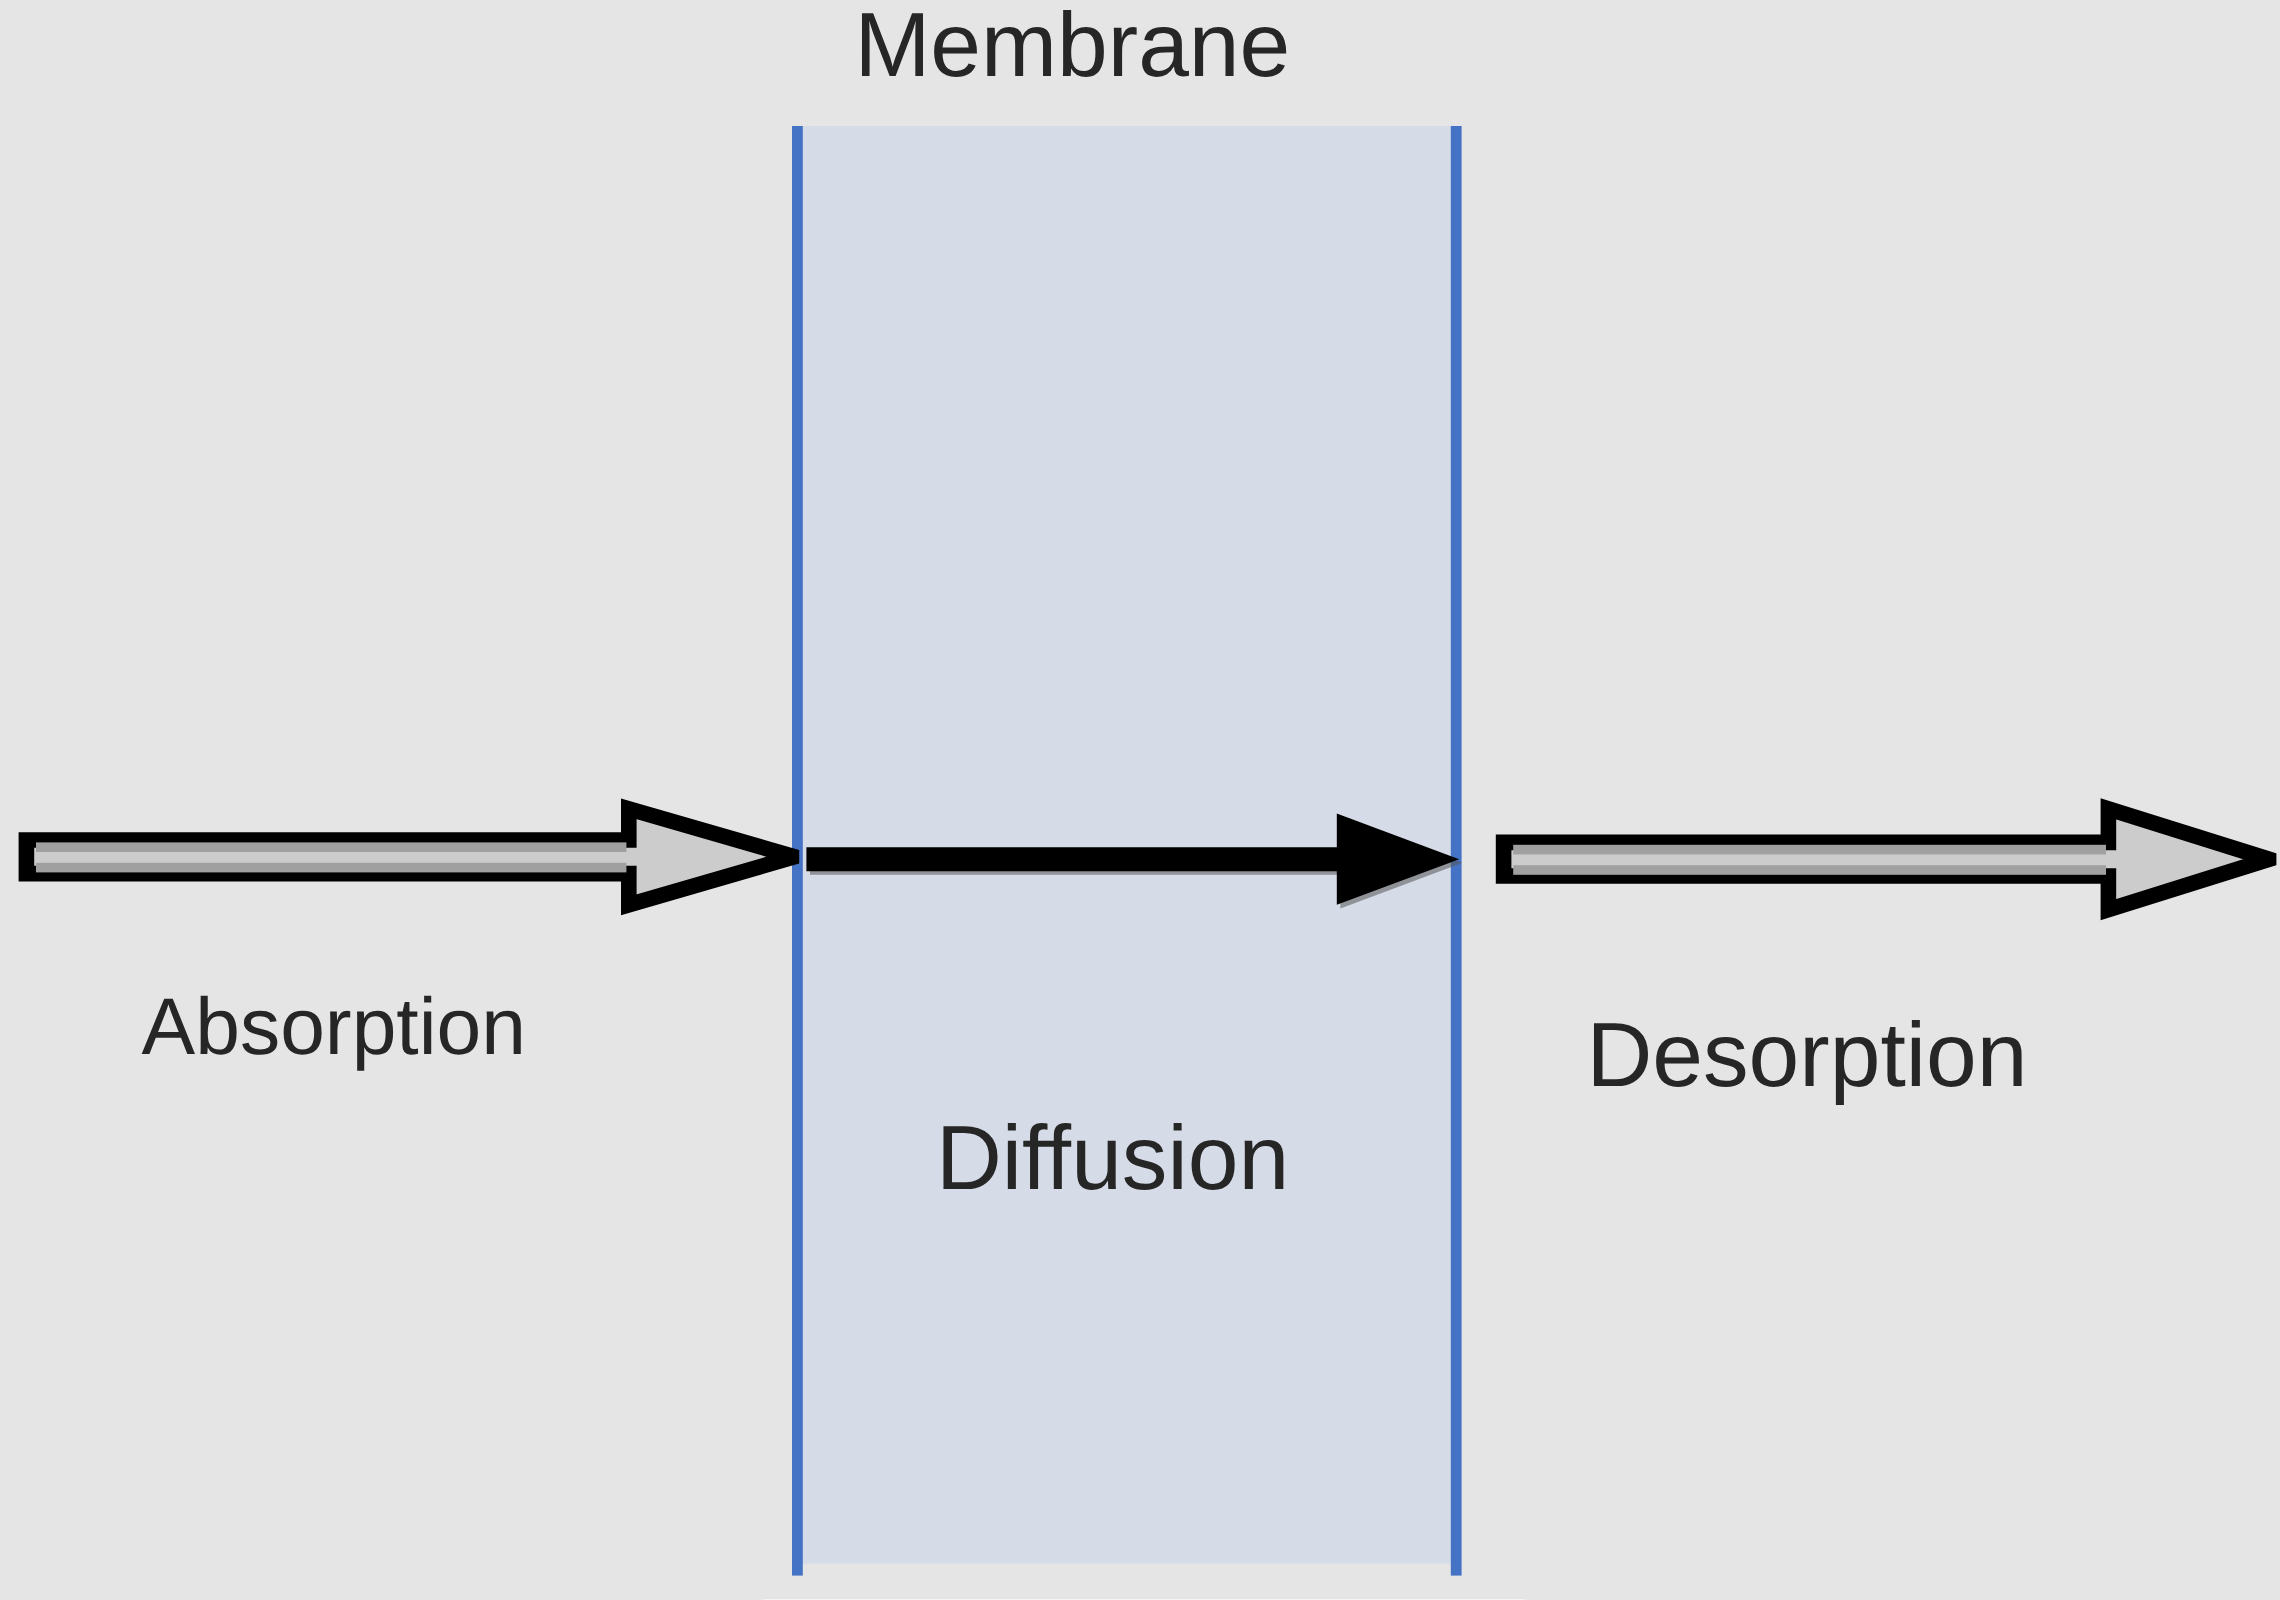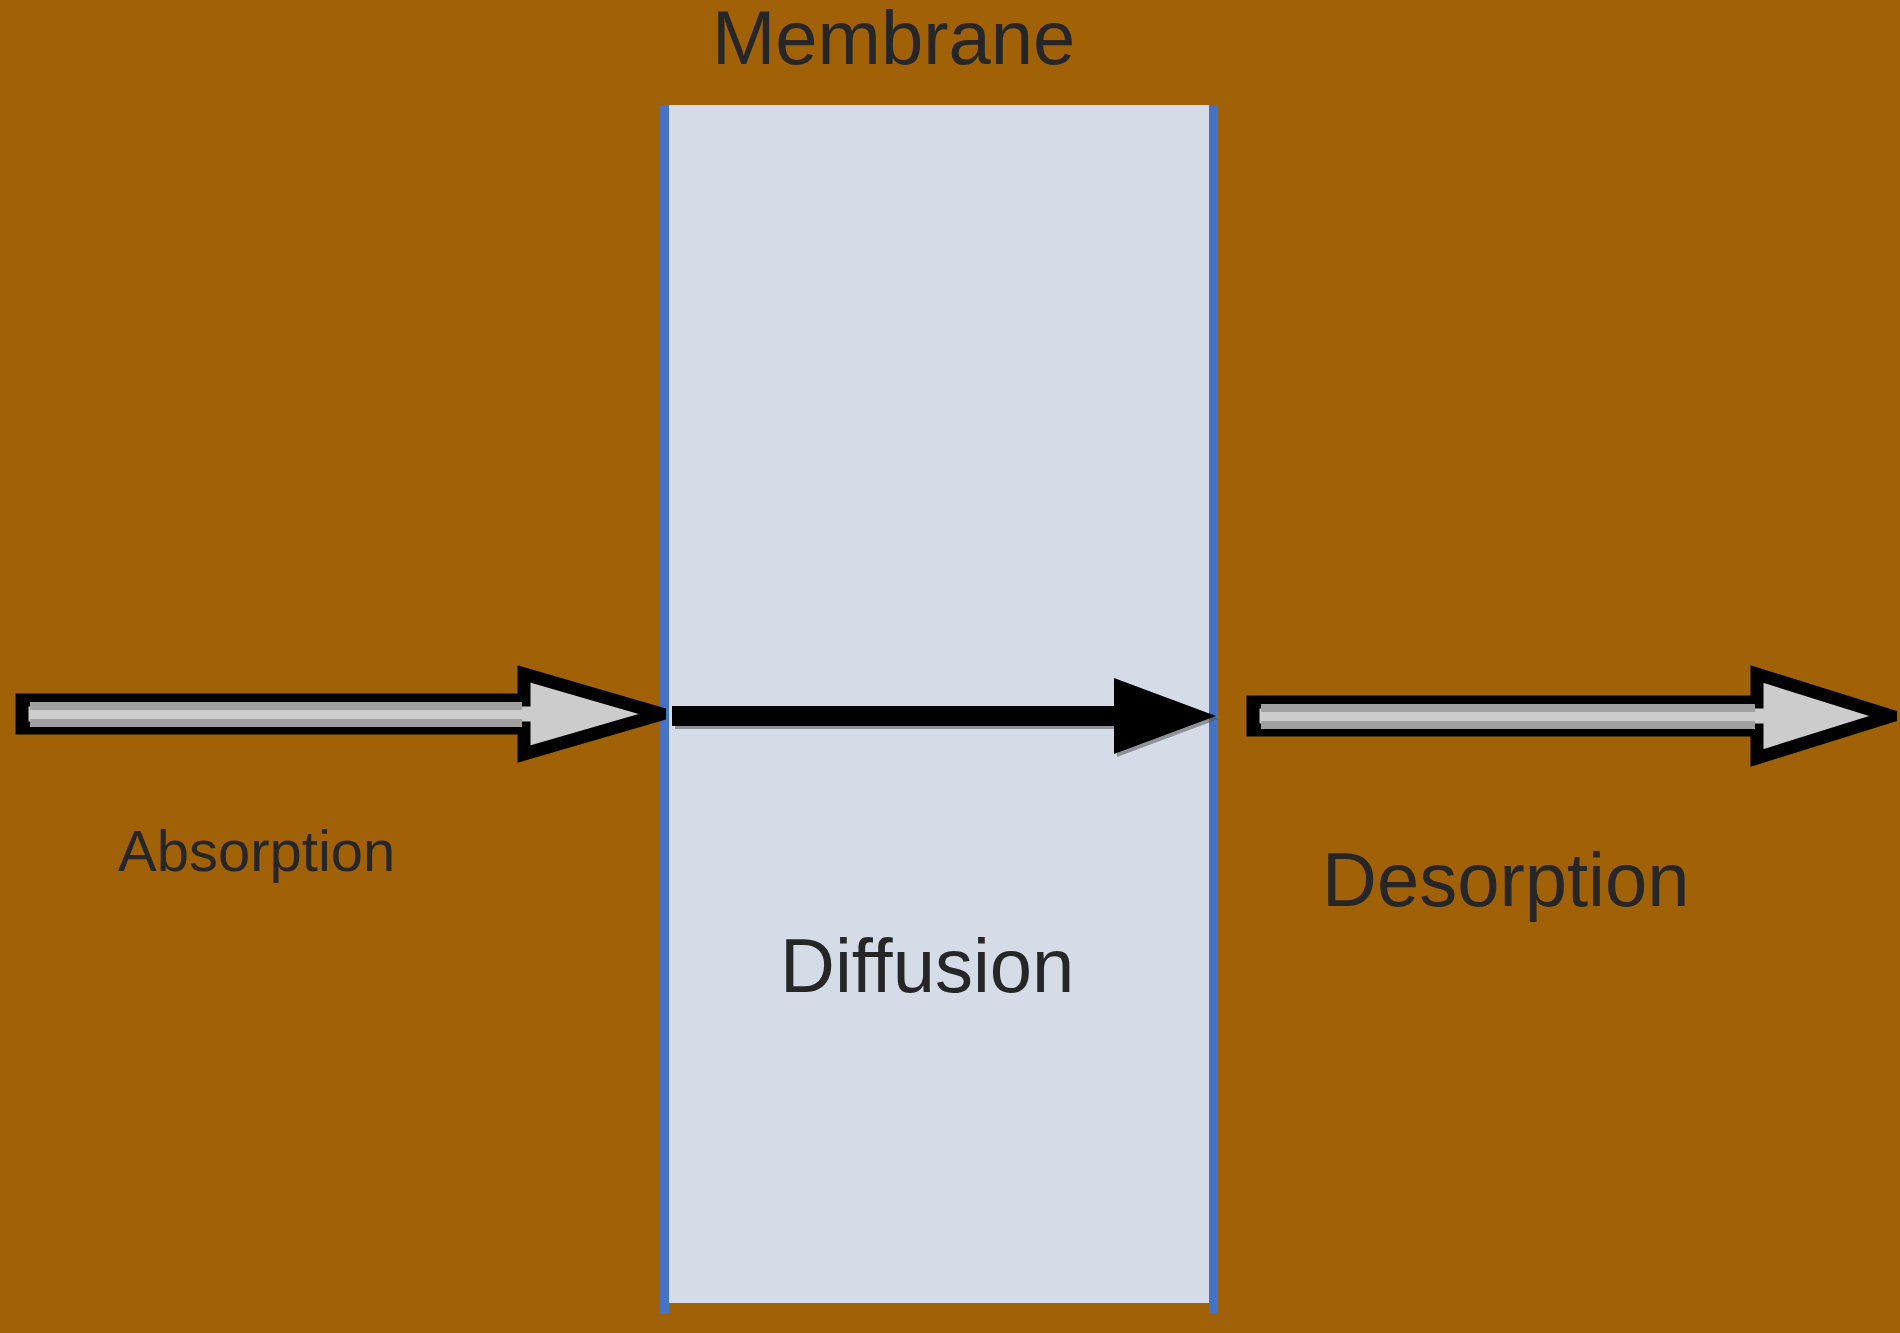--- a/index.html
+++ b/index.html
@@ -4,21 +4,21 @@
 <style>
   html, body {
     margin: 0;
     padding: 0;
     background: #ffffff;
   }
   #canvas {
     position: relative;
     width: 1900px;
     height: 1333px;
-    background: #a16207;
+    background: #e5e5e5;
     overflow: hidden;
     font-family: "Liberation Sans", sans-serif;
   }
 
   
   #membrane-region {
     position: absolute;
     left: 660px;
     top: 105px;
     width: 558px;
@@ -50,21 +50,21 @@
     line-height: 1;
   }
   #membrane-label {
     left: 712px;
     top: 0px;
     font-size: 76px;
   }
   #absorption-label {
     left: 118px;
     top: 822px;
-    font-size: 58px;
+    font-size: 67px;
   }
   #diffusion-label {
     left: 768px;
     top: 928px;
     font-size: 76px;
     margin-left: 12px;
   }
   #desorption-label {
     left: 1322px;
     top: 842px;

